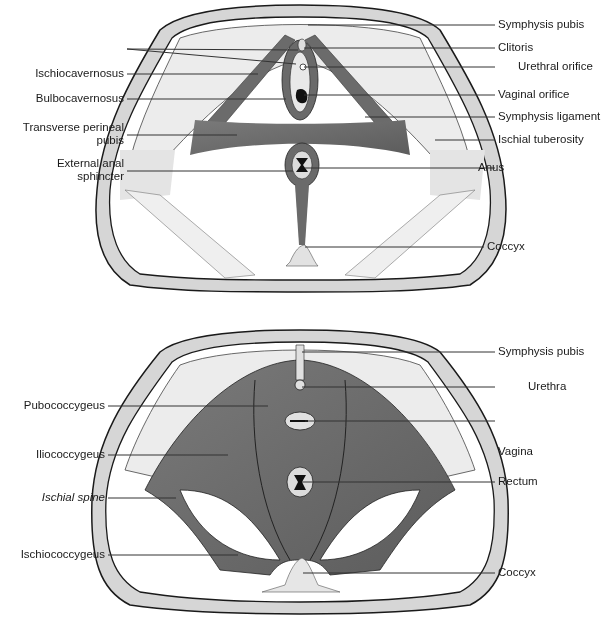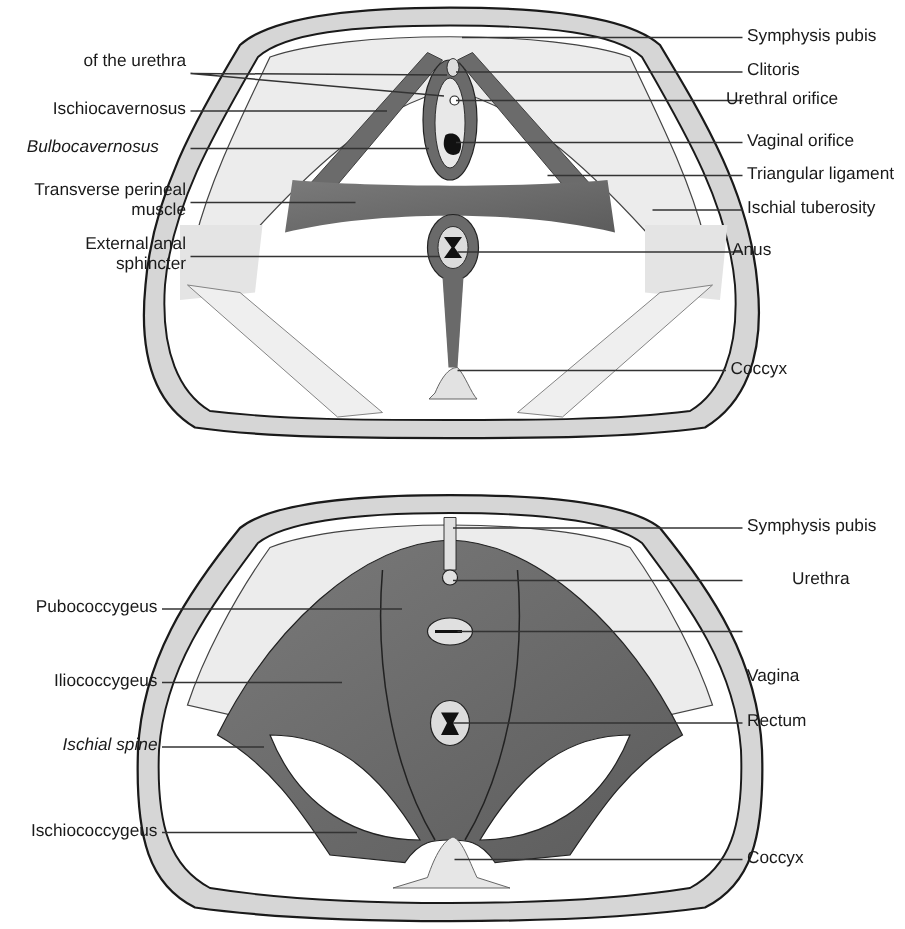--- a/index.html
+++ b/index.html
@@ -100,40 +100,39 @@
 
     <line x1="302" y1="352" x2="495" y2="352"></line>
     <line x1="302" y1="387" x2="495" y2="387"></line>
     <line x1="305" y1="421" x2="495" y2="421"></line>
     <line x1="302" y1="482" x2="495" y2="482"></line>
     <line x1="303" y1="573" x2="495" y2="573"></line>
   </g>
 </svg>
 
 <div class="lbl r" style="right:479px; top:35px;">
-  <div>of the urethra</div>
 </div>
 <div class="lbl r" style="right:479px; top:67px;margin-left:48px;">Ischiocavernosus</div>
-<div class="lbl r" style="right:497px; top:92px;font-style:italic;">Bulbocavernosus</div>
+<div class="lbl r" style="right:479px; top:92px;">Bulbocavernosus</div>
 <div class="lbl r" style="right:479px; top:121px;">
   <div>Transverse perineal</div>
-  <div>muscle</div>
+  <div>pubis</div>
 </div>
 <div class="lbl r" style="right:479px; top:157px;">
   <div>External anal</div>
   <div>sphincter</div>
 </div>
 
 <div class="lbl l" style="left:498px; top:18px;">Symphysis pubis</div>
 <div class="lbl l" style="left:498px; top:41px;">Clitoris</div>
-<div class="lbl l" style="left:484px; top:60px;">Urethral orifice</div>
+<div class="lbl l" style="left:518px; top:60px;">Urethral orifice</div>
 <div class="lbl l" style="left:498px; top:88px;">Vaginal orifice</div>
-<div class="lbl l" style="left:498px; top:110px;">Triangular ligament</div>
+<div class="lbl l" style="left:498px; top:110px;">Symphysis ligament</div>
 <div class="lbl l" style="left:498px; top:133px;">Ischial tuberosity</div>
-<div class="lbl l" style="left:488px; top:161px;">Anus</div>
+<div class="lbl l" style="left:478px; top:161px;">Anus</div>
 <div class="lbl l" style="left:487px; top:240px;">Coccyx</div>
 
 <div class="lbl r" style="right:498px; top:399px;">Pubococcygeus</div>
 <div class="lbl r" style="right:498px; top:448px;">Iliococcygeus</div>
 <div class="lbl r" style="right:498px; top:491px;font-style:italic;">Ischial spine</div>
 <div class="lbl r" style="right:498px; top:548px;">Ischiococcygeus</div>
 
 <div class="lbl l" style="left:498px; top:345px;">Symphysis pubis</div>
 <div class="lbl l" style="left:498px; top:380px;margin-left:30px;">Urethra</div>
 <div class="lbl l" style="left:498px; top:414px;margin-top:31px;">Vagina</div>

